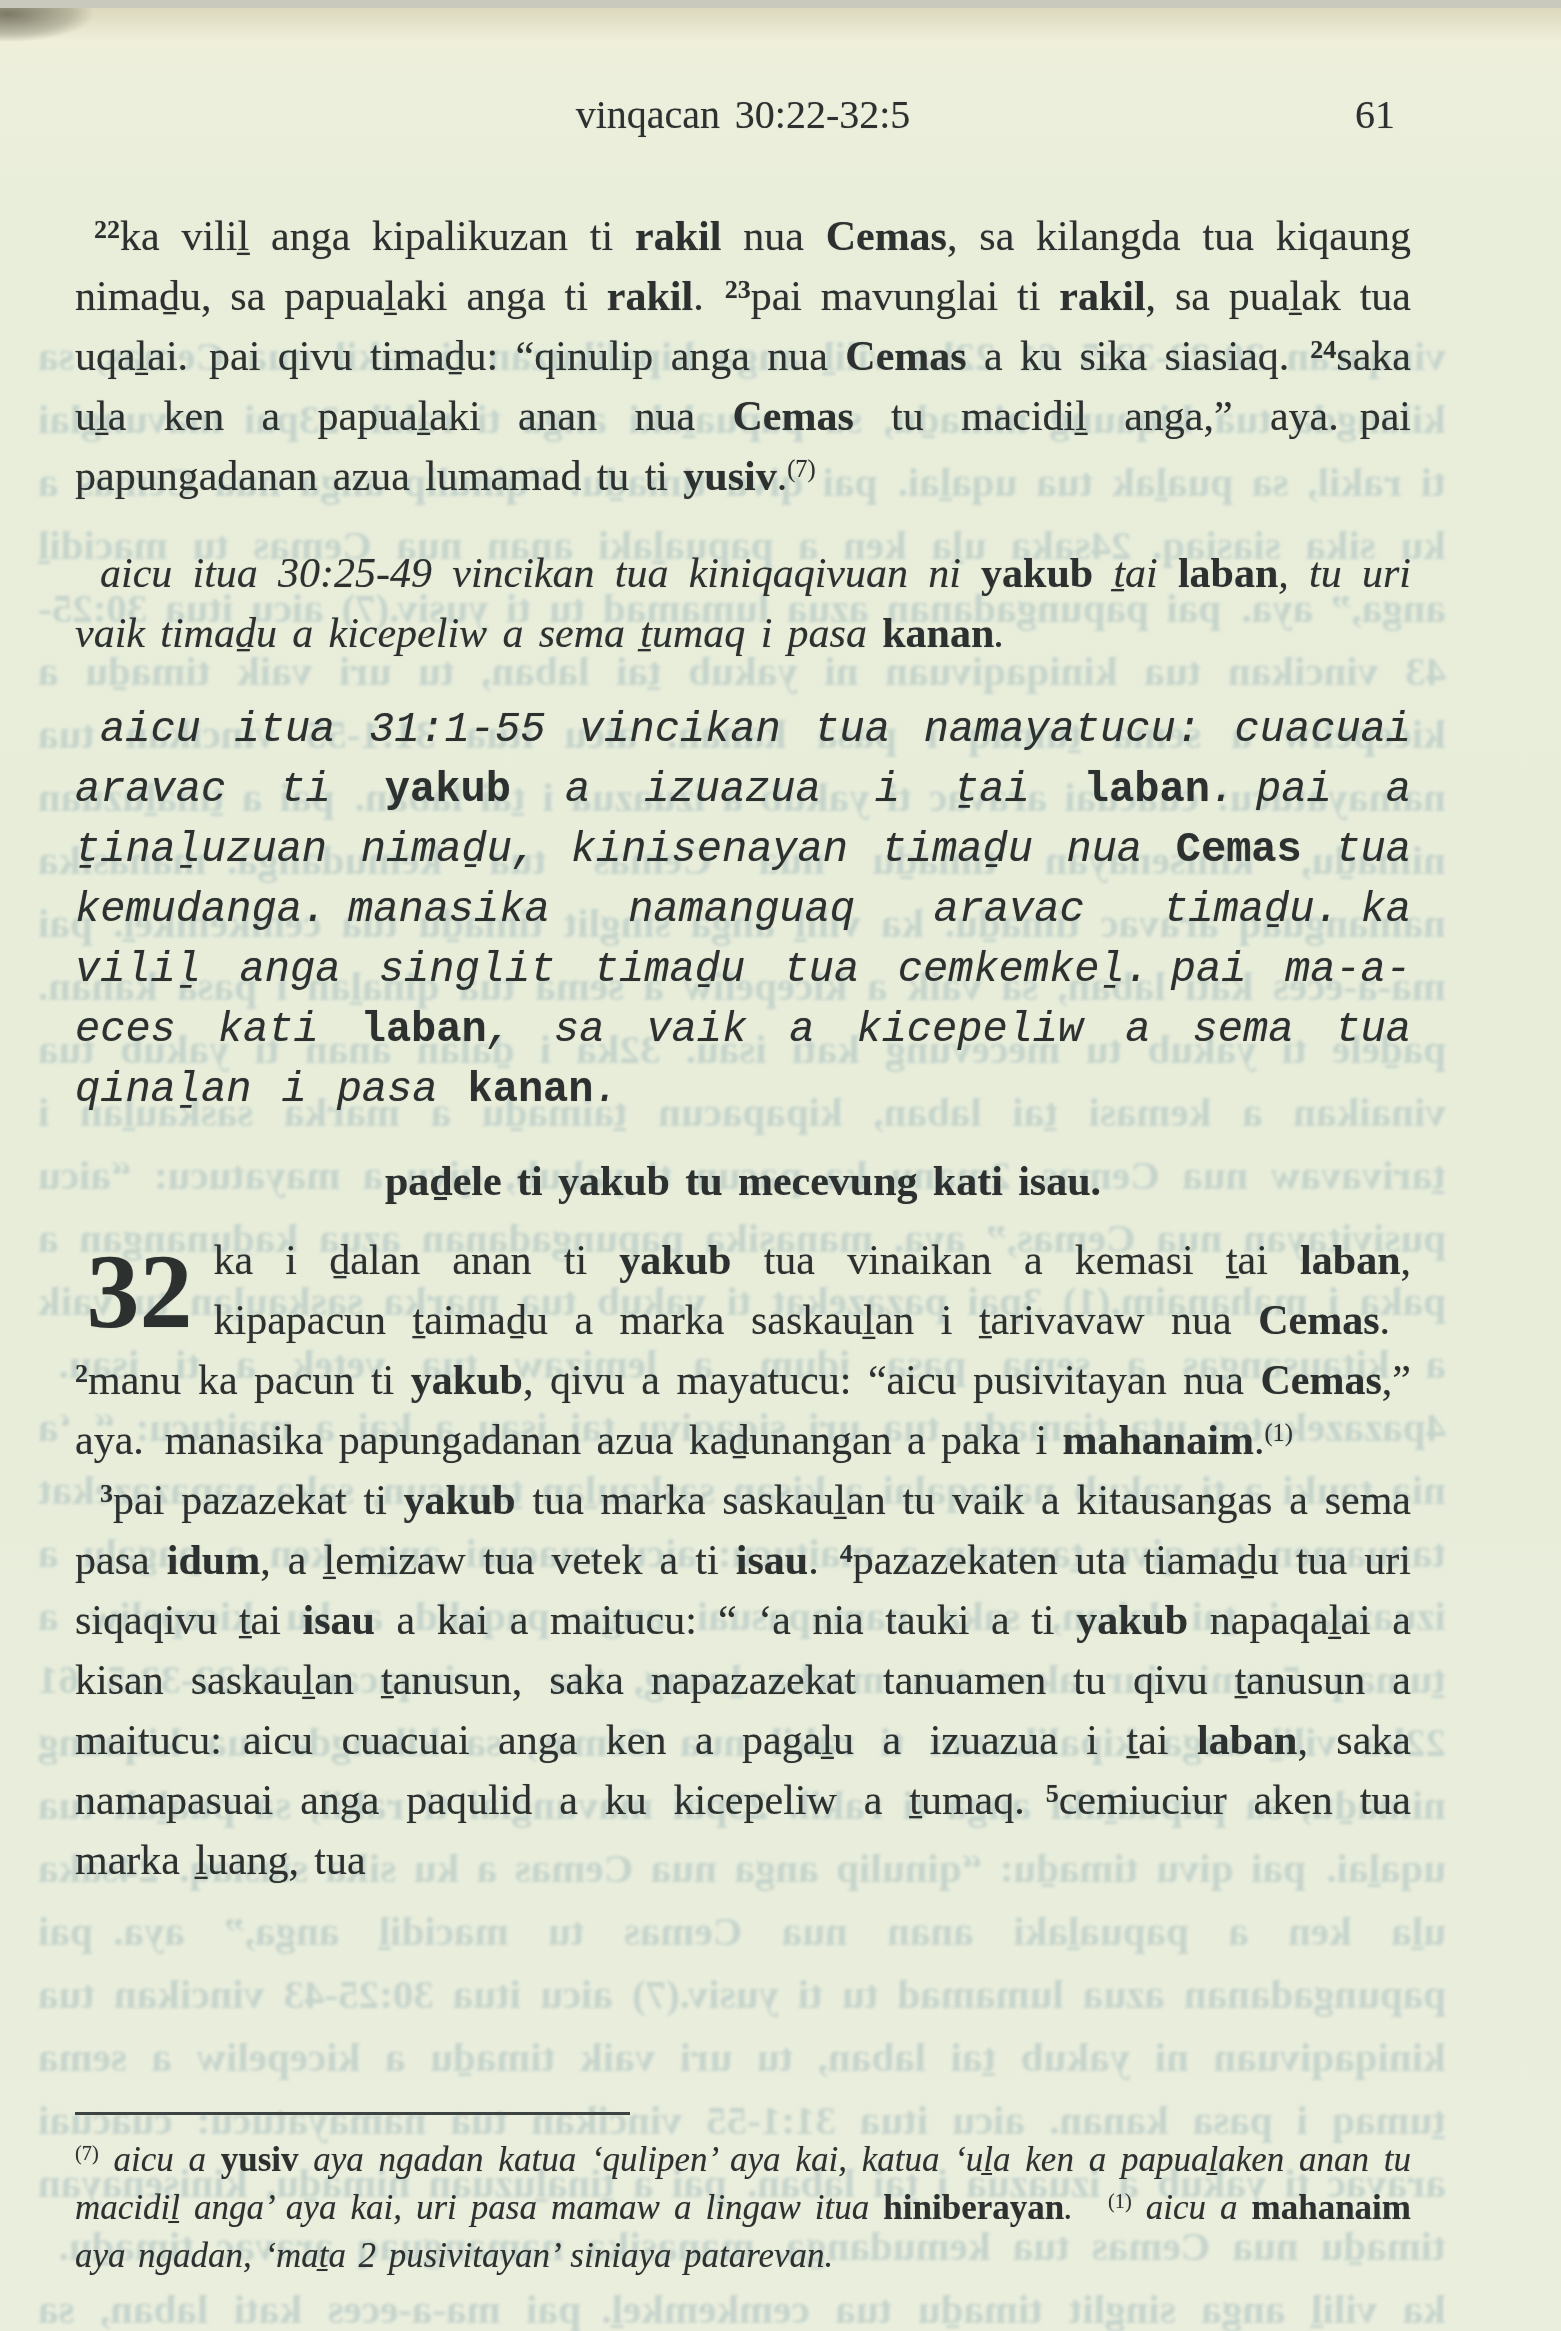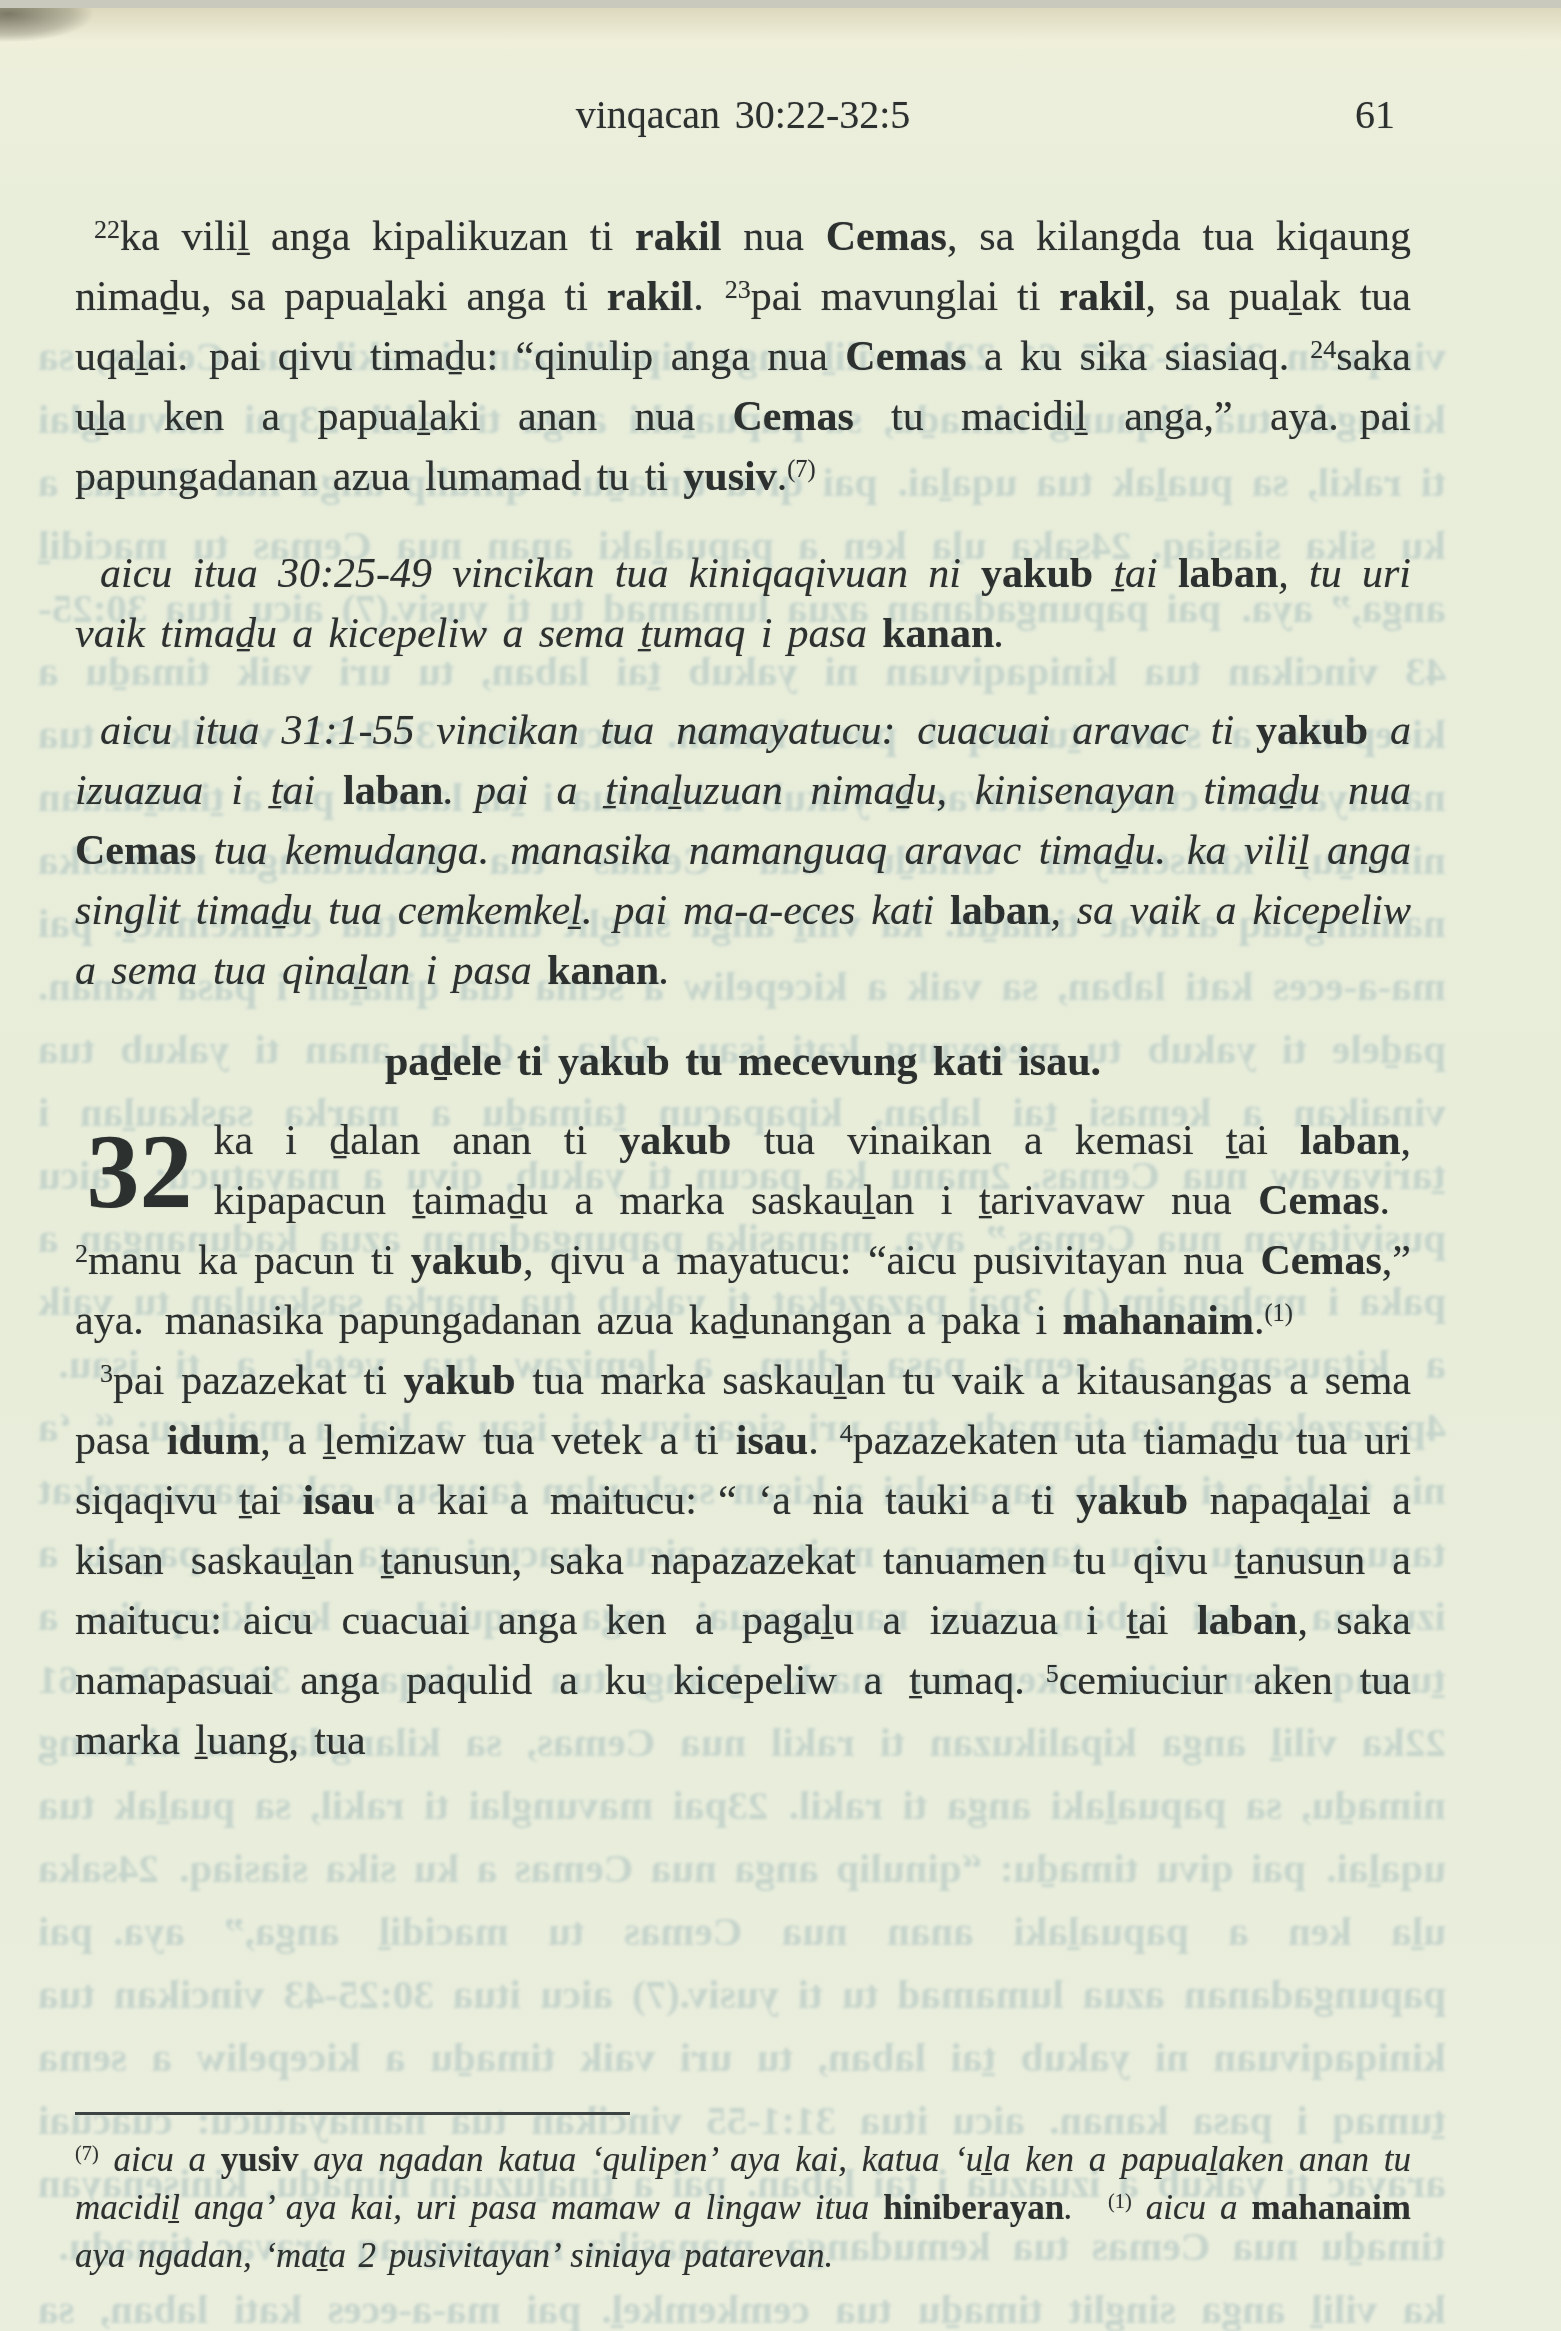--- a/index.html
+++ b/index.html
@@ -44,32 +44,32 @@
   }
   .page-header{
     position:relative;height:56px;margin-top:79px;
     font-size:40px;line-height:56px;text-align:center;
   }
   .running-head{display:inline-block;}
   .pagenum{position:absolute;right:16px;top:0;}
   p{margin:0;}
   .p-verses{margin-top:63px;text-indent:19px;}
   .p-summary{margin-top:37px;text-indent:25px;font-style:italic;}
-  .p-summary2{margin-top:37px;text-indent:25px;font-style:italic;}
+  .p-summary2{margin-top:37px;text-indent:25px;font-style:italic;font-family:Liberation Mono, monospace;}
   .p-heading{margin:31px 0 19px 0;text-align:center;font-weight:700;text-indent:0;}
   .p-chapter{margin-top:0;}
   .p-v35{margin-top:0;text-indent:25px;}
   .chapnum{
     float:left;
     font-weight:700;font-size:106px;line-height:104px;
     padding:9.6px 21px 1.9px 11.5px;
   }
   .seg{}
   .seg-b{font-weight:700;font-style:normal;}
-  .seg-sup{font-weight:400;font-size:.62em;vertical-align:.48em;line-height:0;}
+  .seg-sup{font-weight:700;font-size:.62em;vertical-align:.48em;line-height:0;}
   .seg-supn{font-size:.58em;vertical-align:.55em;line-height:0;font-style:normal;}
   .footer-area{
     margin-top:auto;
     position:relative;z-index:1;
     padding:0 150px 60px 75px;
   }
   .fn-rule{
     width:555px;height:0;
     border-top:3.8px solid #3c4342;
     box-shadow:0 -5.8px 0 -3.8px rgba(60,67,66,.35);

